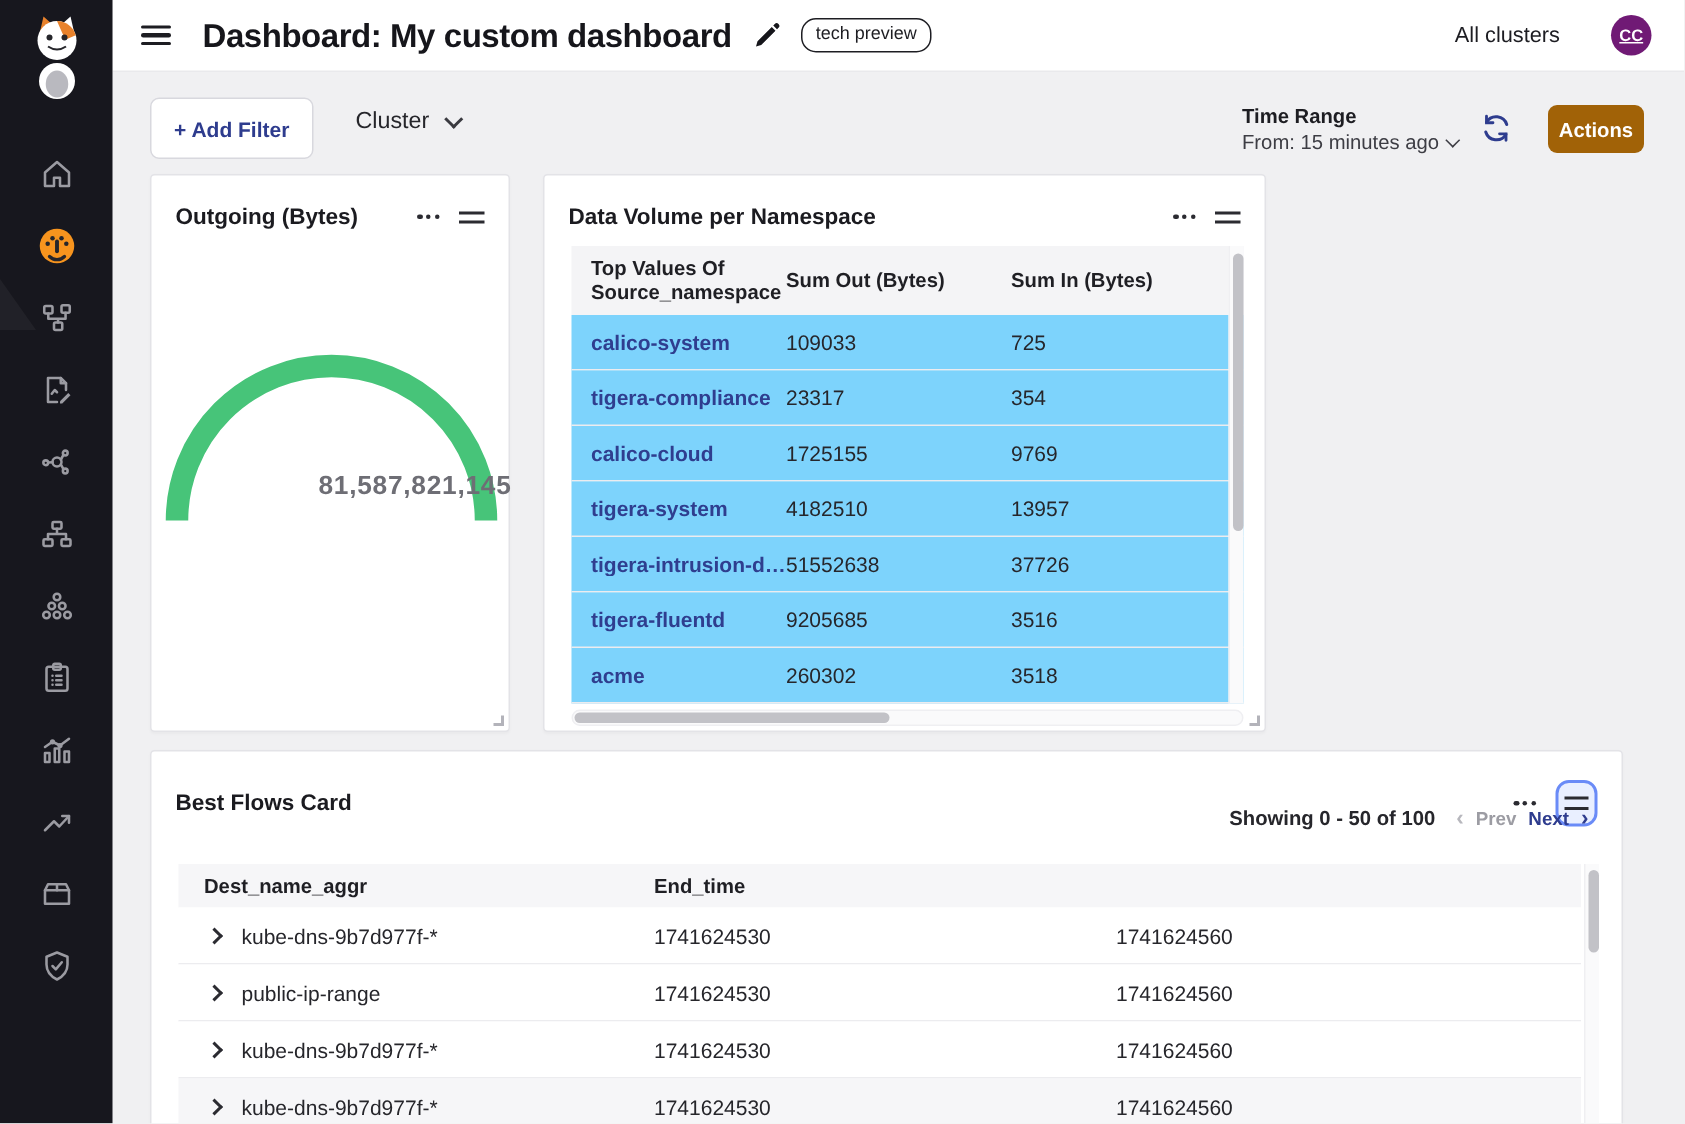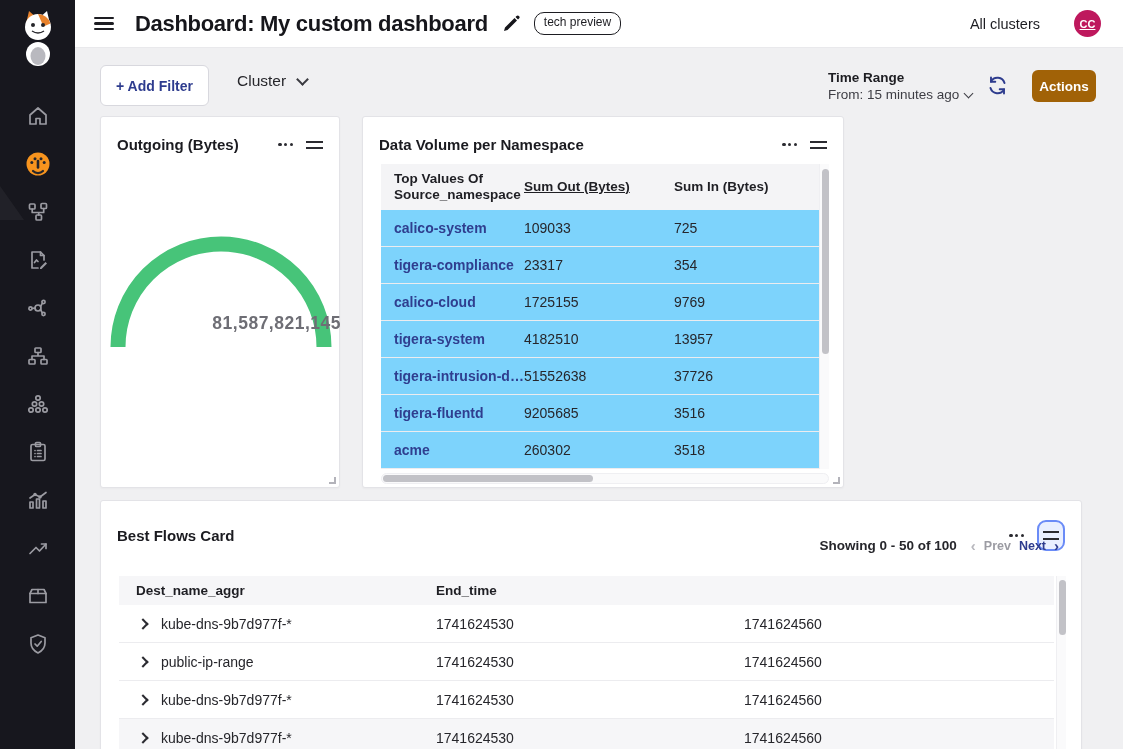--- a/index.html
+++ b/index.html
@@ -12,21 +12,21 @@
             border-bottom:1px solid #e9e9ec; display:flex; align-items:center; }
   .hamburger { width:20px; height:14px; margin-left:19px; display:flex; flex-direction:column;
                justify-content:space-between; cursor:pointer; }
   .hamburger span { display:block; height:2.4px; background:#1d1d22; border-radius:2px; }
   .page-title { margin-left:21px; font-size:22px; font-weight:700; color:#16161b; letter-spacing:-0.3px; }
   .edit-pencil { margin-left:14px; cursor:pointer; display:flex; }
   .tech-badge { margin-left:14px; font-size:12px; color:#1d1d22; border:1.4px solid #1d1d22;
                 border-radius:10px; padding:2px 9px 5px; white-space:nowrap;text-align:center; }
   .topbar-right { margin-left:auto; display:flex; align-items:center; margin-right:22px; }
   .all-clusters { font-size:14.5px; color:#1d1d22; font-weight:500; margin-right:34px; cursor:pointer; }
-  .avatar { width:27px; height:27px; border-radius:50%; background:#be185d; color:#fff;
+  .avatar { width:27px; height:27px; border-radius:50%; background:#701a75; color:#fff;
             font-size:11px; font-weight:700; display:flex; align-items:center; justify-content:center; cursor:pointer;text-decoration:underline; }
 
   
   .sidebar { position:absolute; left:0; top:0; width:75px; height:749px; background:#17171e; z-index:5; }
   .side-notch { position:absolute; left:0; top:186px; width:0; height:0;
                 border-bottom:34px solid #24242b; border-right:24px solid transparent; opacity:.8; }
   .logo { position:absolute; top:8px; left:50%; transform:translateX(-50%); }
   .nav { position:absolute; top:92px; left:0; width:75px; display:flex; flex-direction:column; align-items:center; }
   .nav-item { width:75px; height:48px; display:flex; align-items:center; justify-content:center; cursor:pointer; }
   .nav-item svg { stroke:#9b9ba2; fill:none; stroke-width:1.7; stroke-linecap:round; stroke-linejoin:round; }
@@ -68,21 +68,21 @@
 
   .card-outgoing { left:100px; top:116px; width:240px; height:372px; }
   .gauge-wrap { position:absolute; left:0; top:60px; width:240px; text-align:center; }
   .gauge-value { position:absolute; left:0; top:196px; width:240px; text-align:right;
                  font-size:17.5px; font-weight:700; color:#6e6e75; letter-spacing:0.5px; }
 
   .card-namespace { left:362px; top:116px; width:482px; height:372px; }
   .ns-table { position:absolute; left:18px; top:47px; width:448px; }
   .ns-header { display:flex; background:#f4f4f6; height:46px; align-items:center; }
   .ns-header .c1 { width:143px; padding-left:13px; }
-  .ns-header .c2 { width:150px;text-decoration:underline; }
+  .ns-header .c2 { width:150px; }
   .ns-header .c3 { width:120px; }
   .ns-header div { font-size:13.5px; font-weight:700; color:#1f1f24; line-height:1.2; }
   .ns-row { display:flex; align-items:center; height:37px; border-bottom:1px solid #ececef; background:#7dd3fc; }
   .ns-row .c1 { width:143px; padding-left:13px; font-size:14px; font-weight:700; color:#2f3e8f;
                 white-space:nowrap; overflow:hidden; text-overflow:ellipsis; cursor:pointer; }
   .ns-row .c2 { width:150px; font-size:14px; color:#26262b; }
   .ns-row .c3 { width:120px; font-size:14px; color:#26262b; }
   .ns-vscroll { position:absolute; left:456px; top:47px; width:10px; height:305px; background:#fafafb;
                 border-left:1px solid #efeff2; }
   .ns-vthumb { position:absolute; left:1.5px; top:5px; width:7px; height:185px; background:#c2c2c7; border-radius:4px; }

